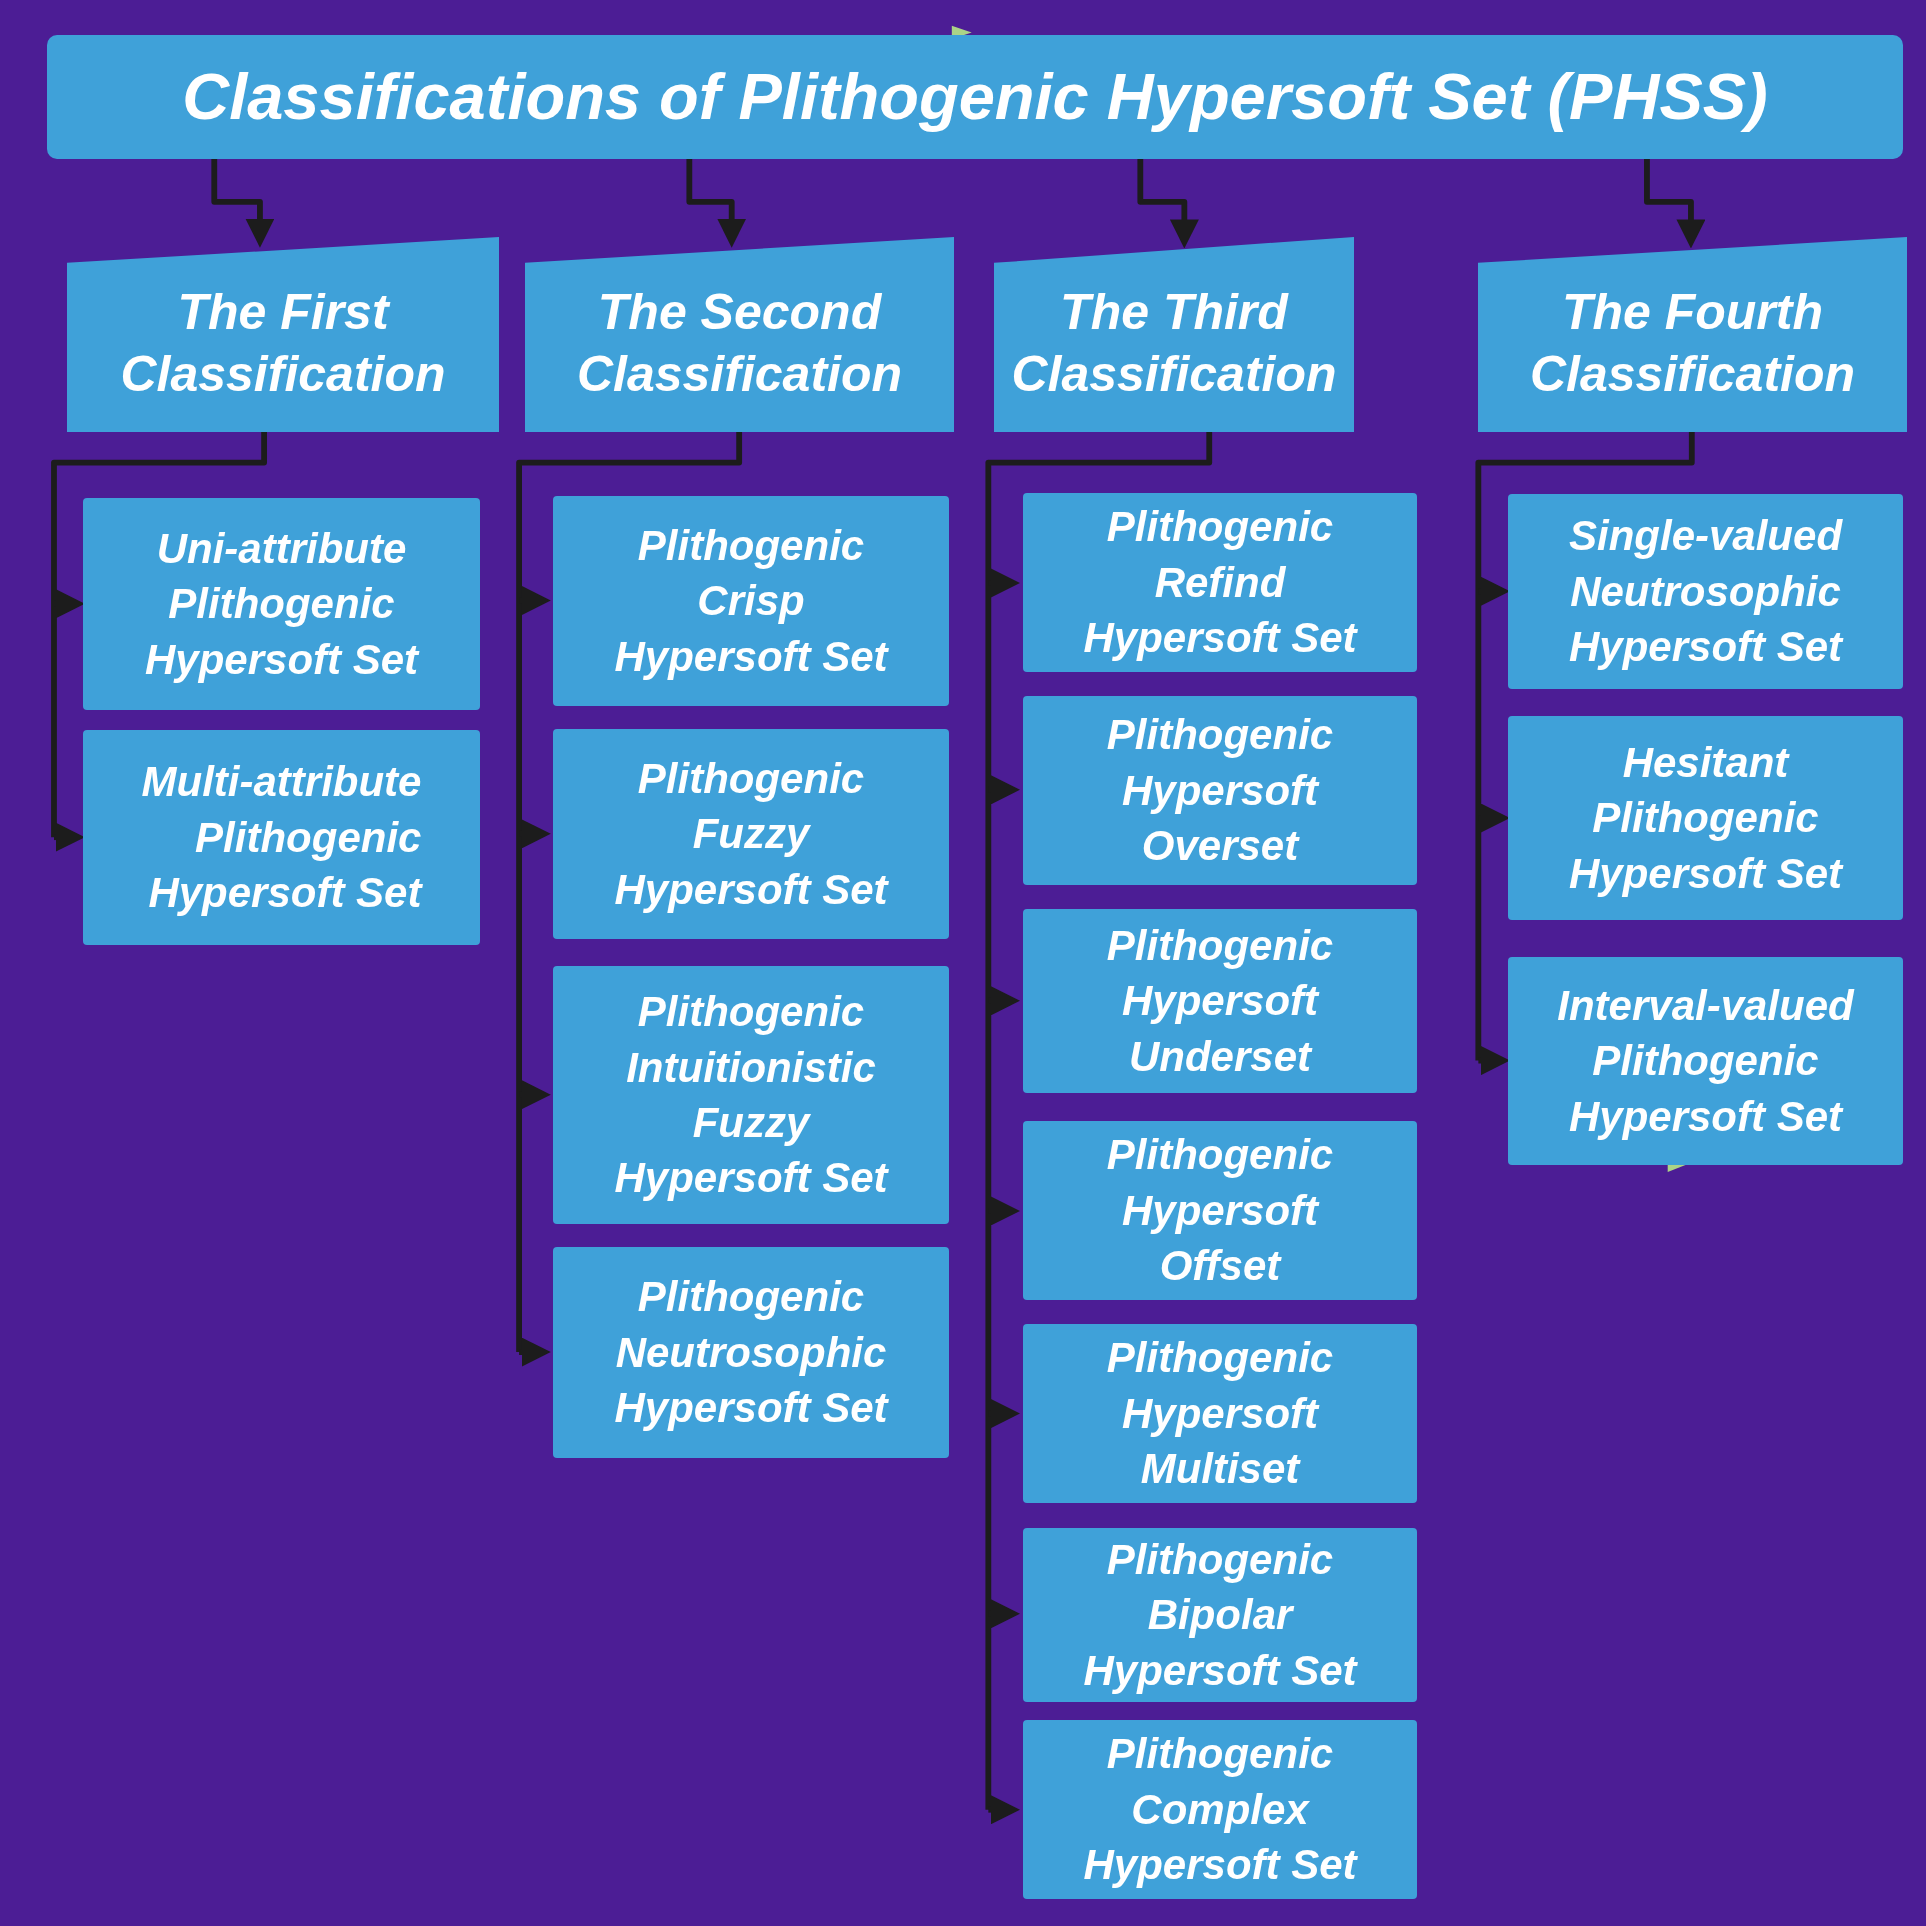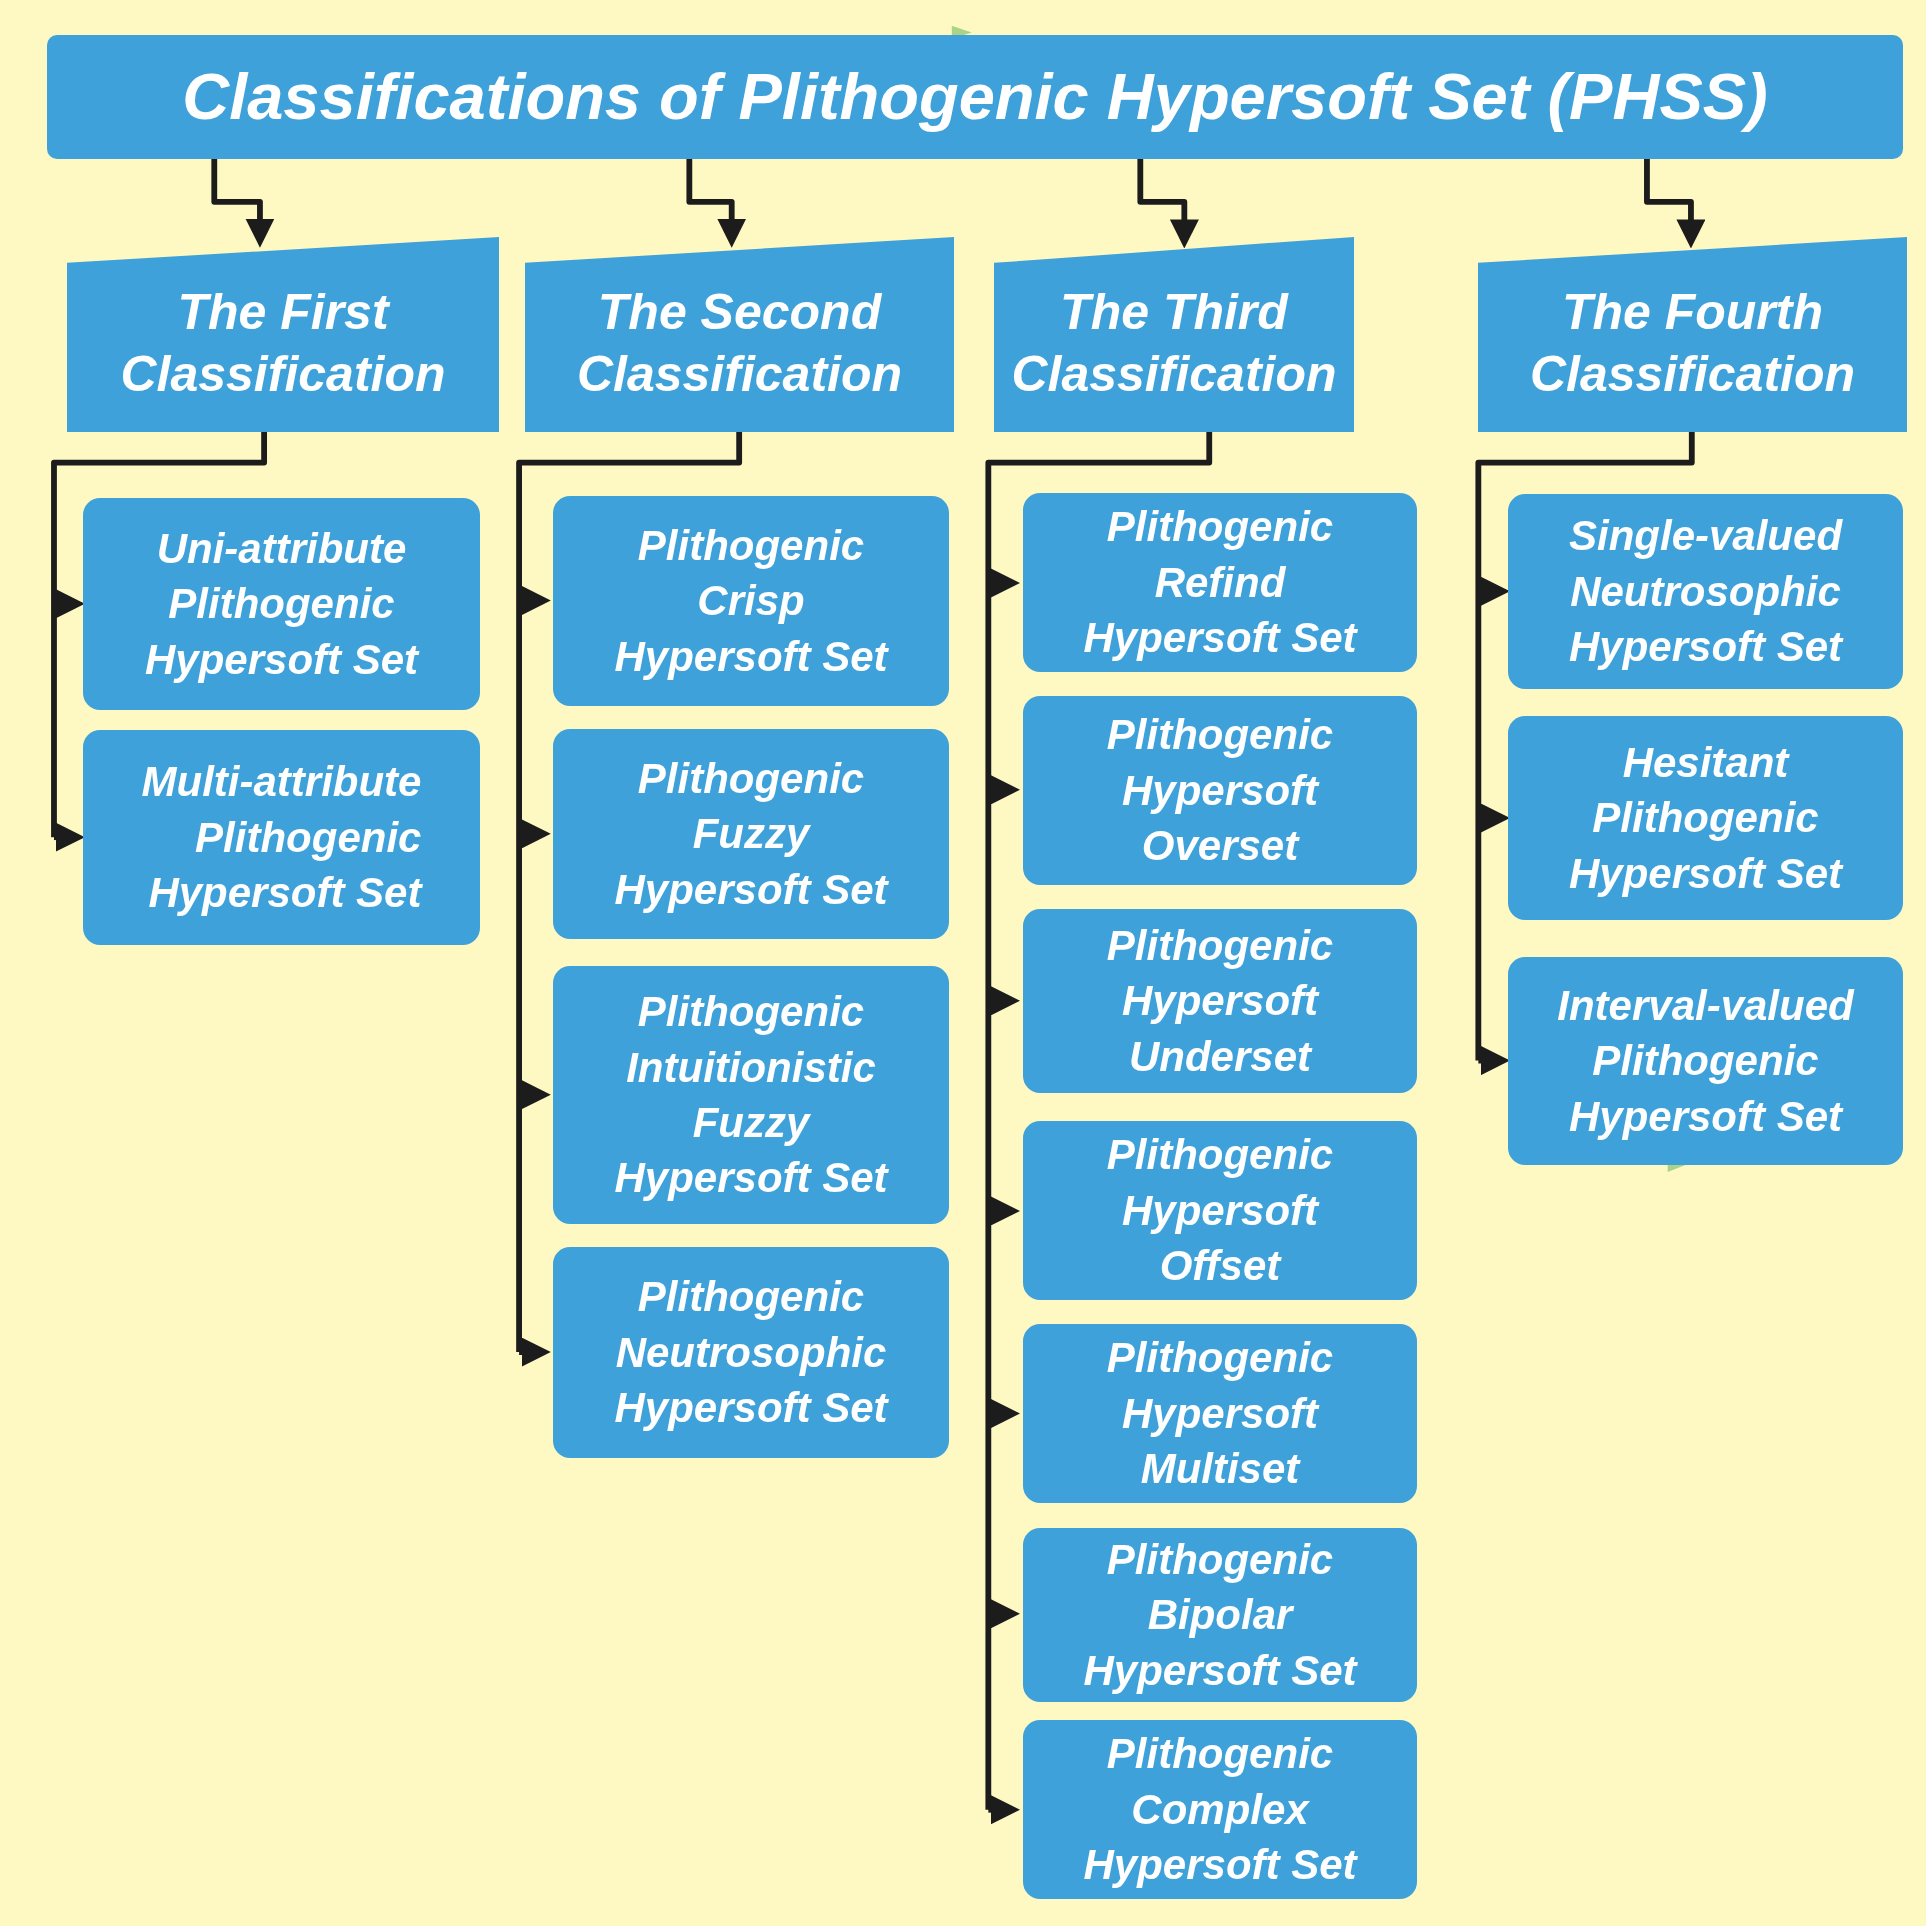--- a/index.html
+++ b/index.html
@@ -1,35 +1,35 @@
 <!DOCTYPE html>
 <html style="font-size:13.3px"><head>
 <meta charset="utf-8">
 <style>
   html, body { margin: 0; padding: 0; background: #ffffff; }
   .canvas {
     position: relative;
     width: 1926px;
     height: 1926px;
-    background: #fef9c3;
+    background: #4c1d95;
     font-family: "Liberation Sans", sans-serif;
     overflow: hidden;
   }
   .box {
     position: absolute;
     background: #3FA1D9;
     color: #ffffff;
     font-weight: bold;
     font-style: italic;
     display: flex;
     align-items: center;
     justify-content: center;
     text-align: center;
     white-space: pre-line;
-    border-radius: 17px;
+    border-radius: 4px;
     line-height: 1.32;
   }
   .title-box {
     left: 47px; top: 35px; width: 1856px; height: 124px;
     font-size: 65px;
     border-radius: 10px;
     line-height: 1.1;
   }
   .header-box {
     top: 233px; height: 199px;

